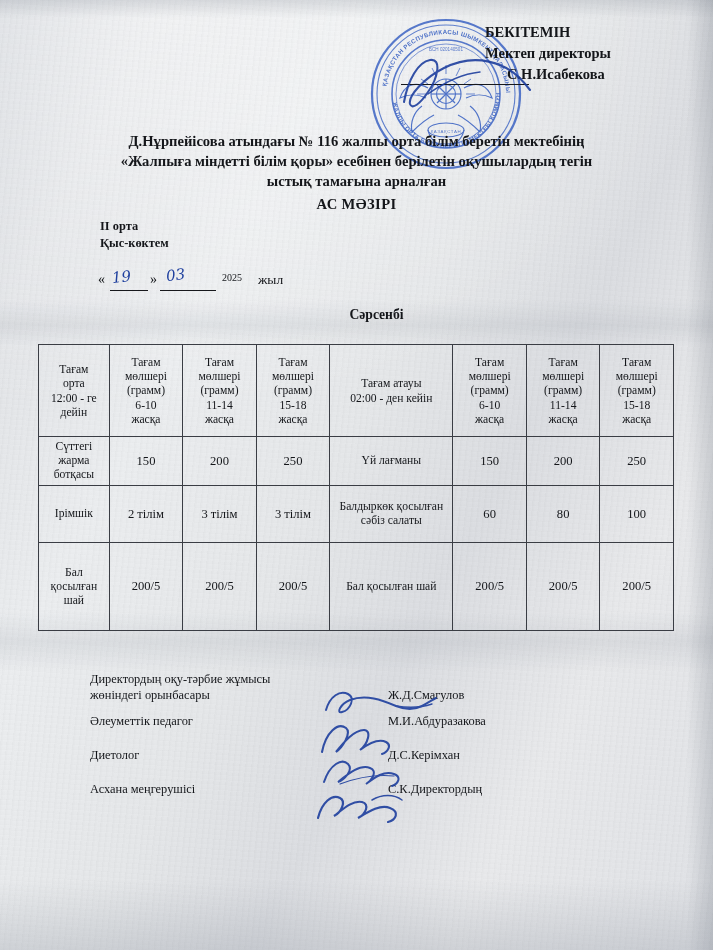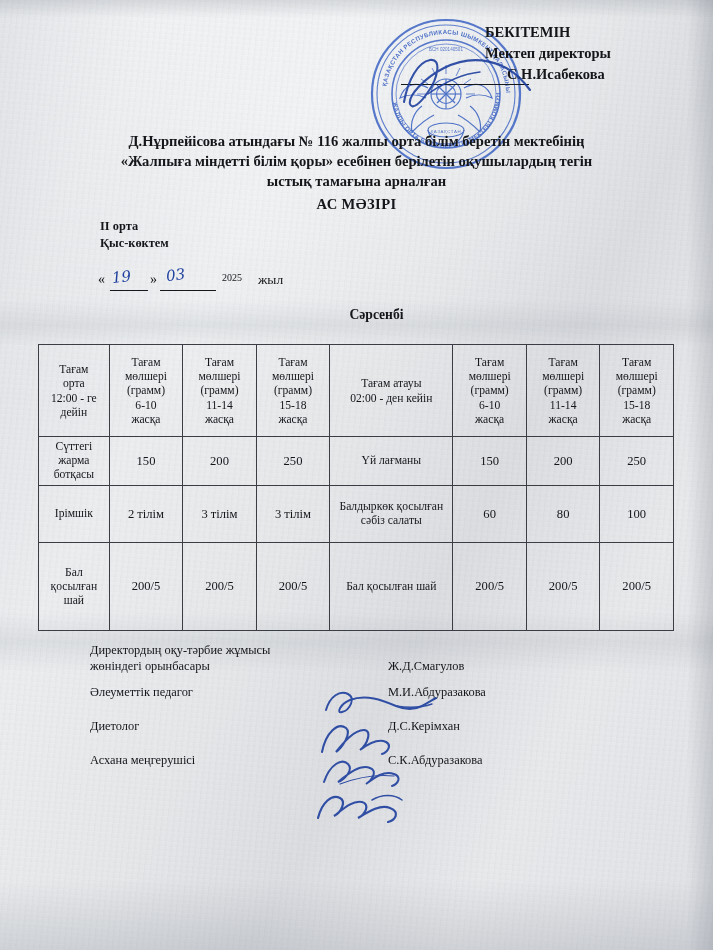--- a/index.html
+++ b/index.html
@@ -106,21 +106,21 @@
   .r1 td { height:46px; }
   .r2 td { height:57px; }
   .r3 td { height:88px; }
   .c-name { width:74px; }
   .c-g    { width:78px; }
   .c-name2{ width:134px; }
   .num { font-size:12.6px; }
   .hdr-l1{ display:block; }
 
   
-  .footer { position:absolute; left:90px; top:643px; width:560px; font-size:12.4px; }
+  .footer { position:absolute; left:90px; top:672px; width:560px; font-size:12.4px; }
   .frow { position:relative; height:34px; }
   .frow .role { position:absolute; left:0; top:0; line-height:1.25; width:260px; }
   .frow .nm   { position:absolute; left:298px; top:0; white-space:nowrap; }
   .frow.first { height:42px; }
   .frow.first .nm { top:16px; }
 </style>
 </head>
 <body>
 
 <div id="paper"></div>
@@ -318,21 +318,21 @@
     <div class="frow">
       <div class="role">Әлеуметтік педагог</div>
       <div class="nm">М.И.Абдуразакова</div>
     </div>
     <div class="frow">
       <div class="role">Диетолог</div>
       <div class="nm">Д.С.Керімхан</div>
     </div>
     <div class="frow">
       <div class="role">Асхана меңгерушісі</div>
-      <div class="nm">С.К.Абдуразакова</div>
+      <div class="nm">С.К.Директордың</div>
     </div>
   </div>
 
   <svg class="ink" style="left:322px; top:686px;" width="120" height="34">
     <path d="M4,24 C8,10 18,4 26,8 C34,12 28,24 20,26 C14,28 18,18 28,14 C44,8 60,14 74,20 C84,24 92,24 100,20 C106,17 110,14 114,12" stroke="#1e3f9e" stroke-width="2" fill="none" stroke-linecap="round"></path>
     <path d="M74,20 C86,22 98,22 110,18" stroke="#1e3f9e" stroke-width="1.4" fill="none" stroke-linecap="round"></path>
   </svg>
   <svg class="ink" style="left:316px; top:718px;" width="110" height="42">
     <path d="M6,34 C10,14 22,4 30,10 C36,15 26,30 20,34 C28,24 38,12 48,12 C56,12 52,26 44,32 C52,26 62,20 70,24 C76,27 72,34 66,36" stroke="#1e3f9e" stroke-width="2.1" fill="none" stroke-linecap="round"></path>
   </svg>

